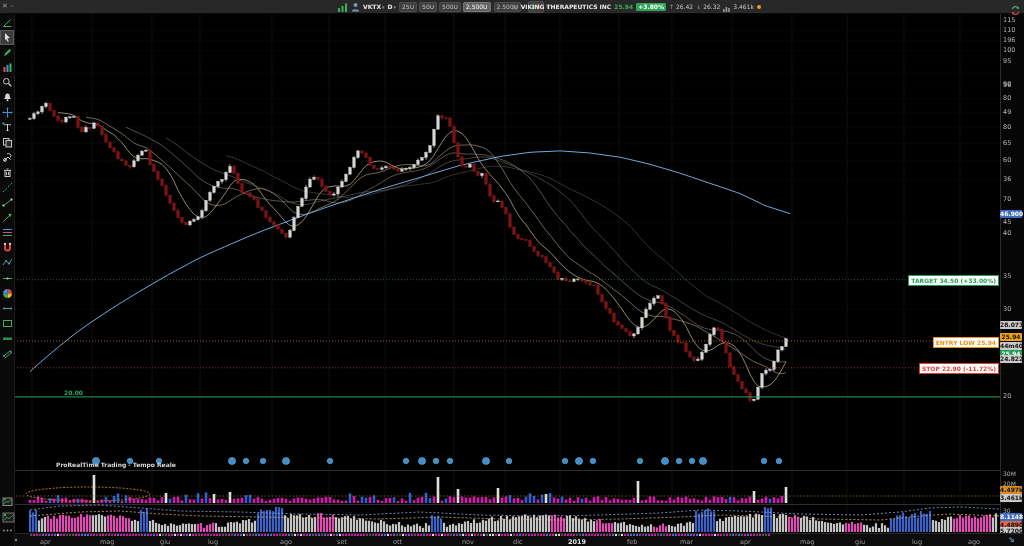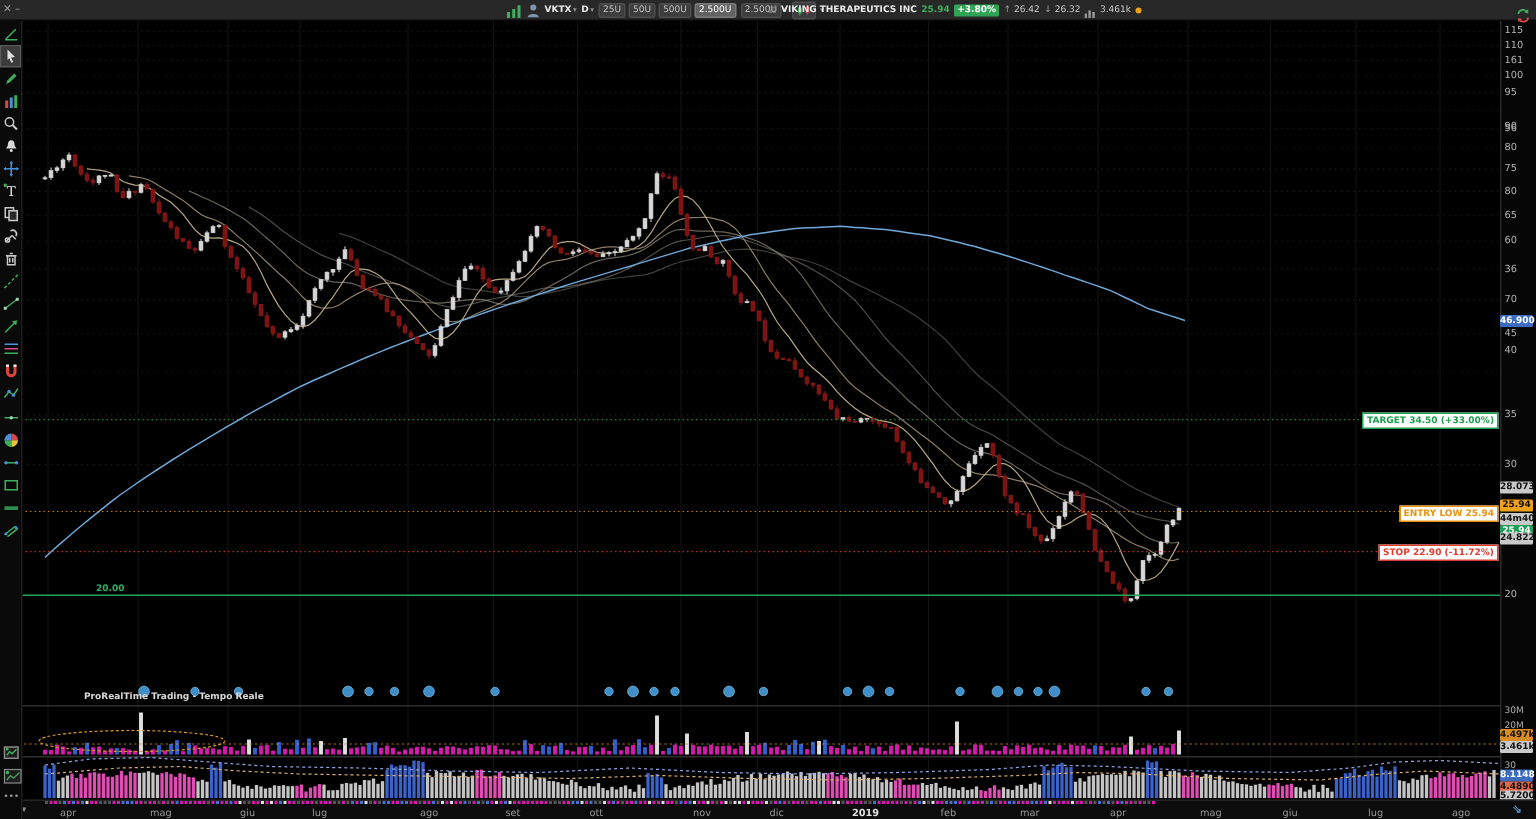--- a/index.html
+++ b/index.html
@@ -1035,27 +1035,27 @@
         <rect x="994.9" y="513.3583214602693" width="2.2" height="18.64167853973067" fill="#c4c4c4"></rect>
         <path d="M30.0,510.0 L60.0,506.0 L100.0,505.0 L140.0,508.0 L180.0,511.0 L240.0,512.0 L300.0,514.0 L360.0,515.0 L420.0,512.0 L480.0,515.0 L540.0,516.0 L600.0,515.0 L660.0,513.0 L700.0,510.0 L740.0,511.0 L800.0,514.0 L860.0,515.0 L900.0,512.0 L930.0,508.0 L960.0,507.0 L1000.0,509.0" fill="none" stroke="#8fa8e8" stroke-width="0.8" stroke-dasharray="2,2"></path>
         <path d="M30.0,516.0 L80.0,512.0 L120.0,511.0 L160.0,514.0 L200.0,516.0 L260.0,517.0 L320.0,518.0 L380.0,519.0 L440.0,517.0 L500.0,519.0 L560.0,520.0 L620.0,519.0 L680.0,517.0 L720.0,515.0 L760.0,516.0 L820.0,519.0 L880.0,520.0 L920.0,516.0 L950.0,514.0 L1000.0,516.0" fill="none" stroke="#e0b070" stroke-width="0.8" stroke-dasharray="2,2"></path>
       </svg>
   </div>
 
   <div class="axis"></div>
   <div id="labels">
       <div class="tick" style="top: 17.3336px;">115</div>
       <div class="tick" style="top: 26.8907px;">110</div>
-      <div class="tick" style="top: 36.8926px;">161</div>
+      <div class="tick" style="top: 36.8926px;">196</div>
       <div class="tick" style="top: 47.3824px;">100</div>
       <div class="tick" style="top: 58.4105px;">95</div>
       <div class="tick" style="top: 81px;">90</div>
       <div class="tick" style="top: 82.324px;">56</div>
       <div class="tick" style="top: 95.3583px;">80</div>
-      <div class="tick" style="top: 109.234px;">75</div>
+      <div class="tick" style="top: 109.234px;">49</div>
       <div class="tick" style="top: 124.068px;">80</div>
       <div class="tick" style="top: 140.001px;">65</div>
       <div class="tick" style="top: 157.21px;">60</div>
       <div class="tick" style="top: 175.917px;">36</div>
       <div class="tick" style="top: 196.409px;">70</div>
       <div class="tick" style="top: 219.062px;">45</div>
       <div class="tick" style="top: 230px;">40</div>
       <div class="tick" style="top: 273.094px;">35</div>
       <div class="tick" style="top: 306.237px;">30</div>
       <div class="tick" style="top: 393.412px;">20</div>

